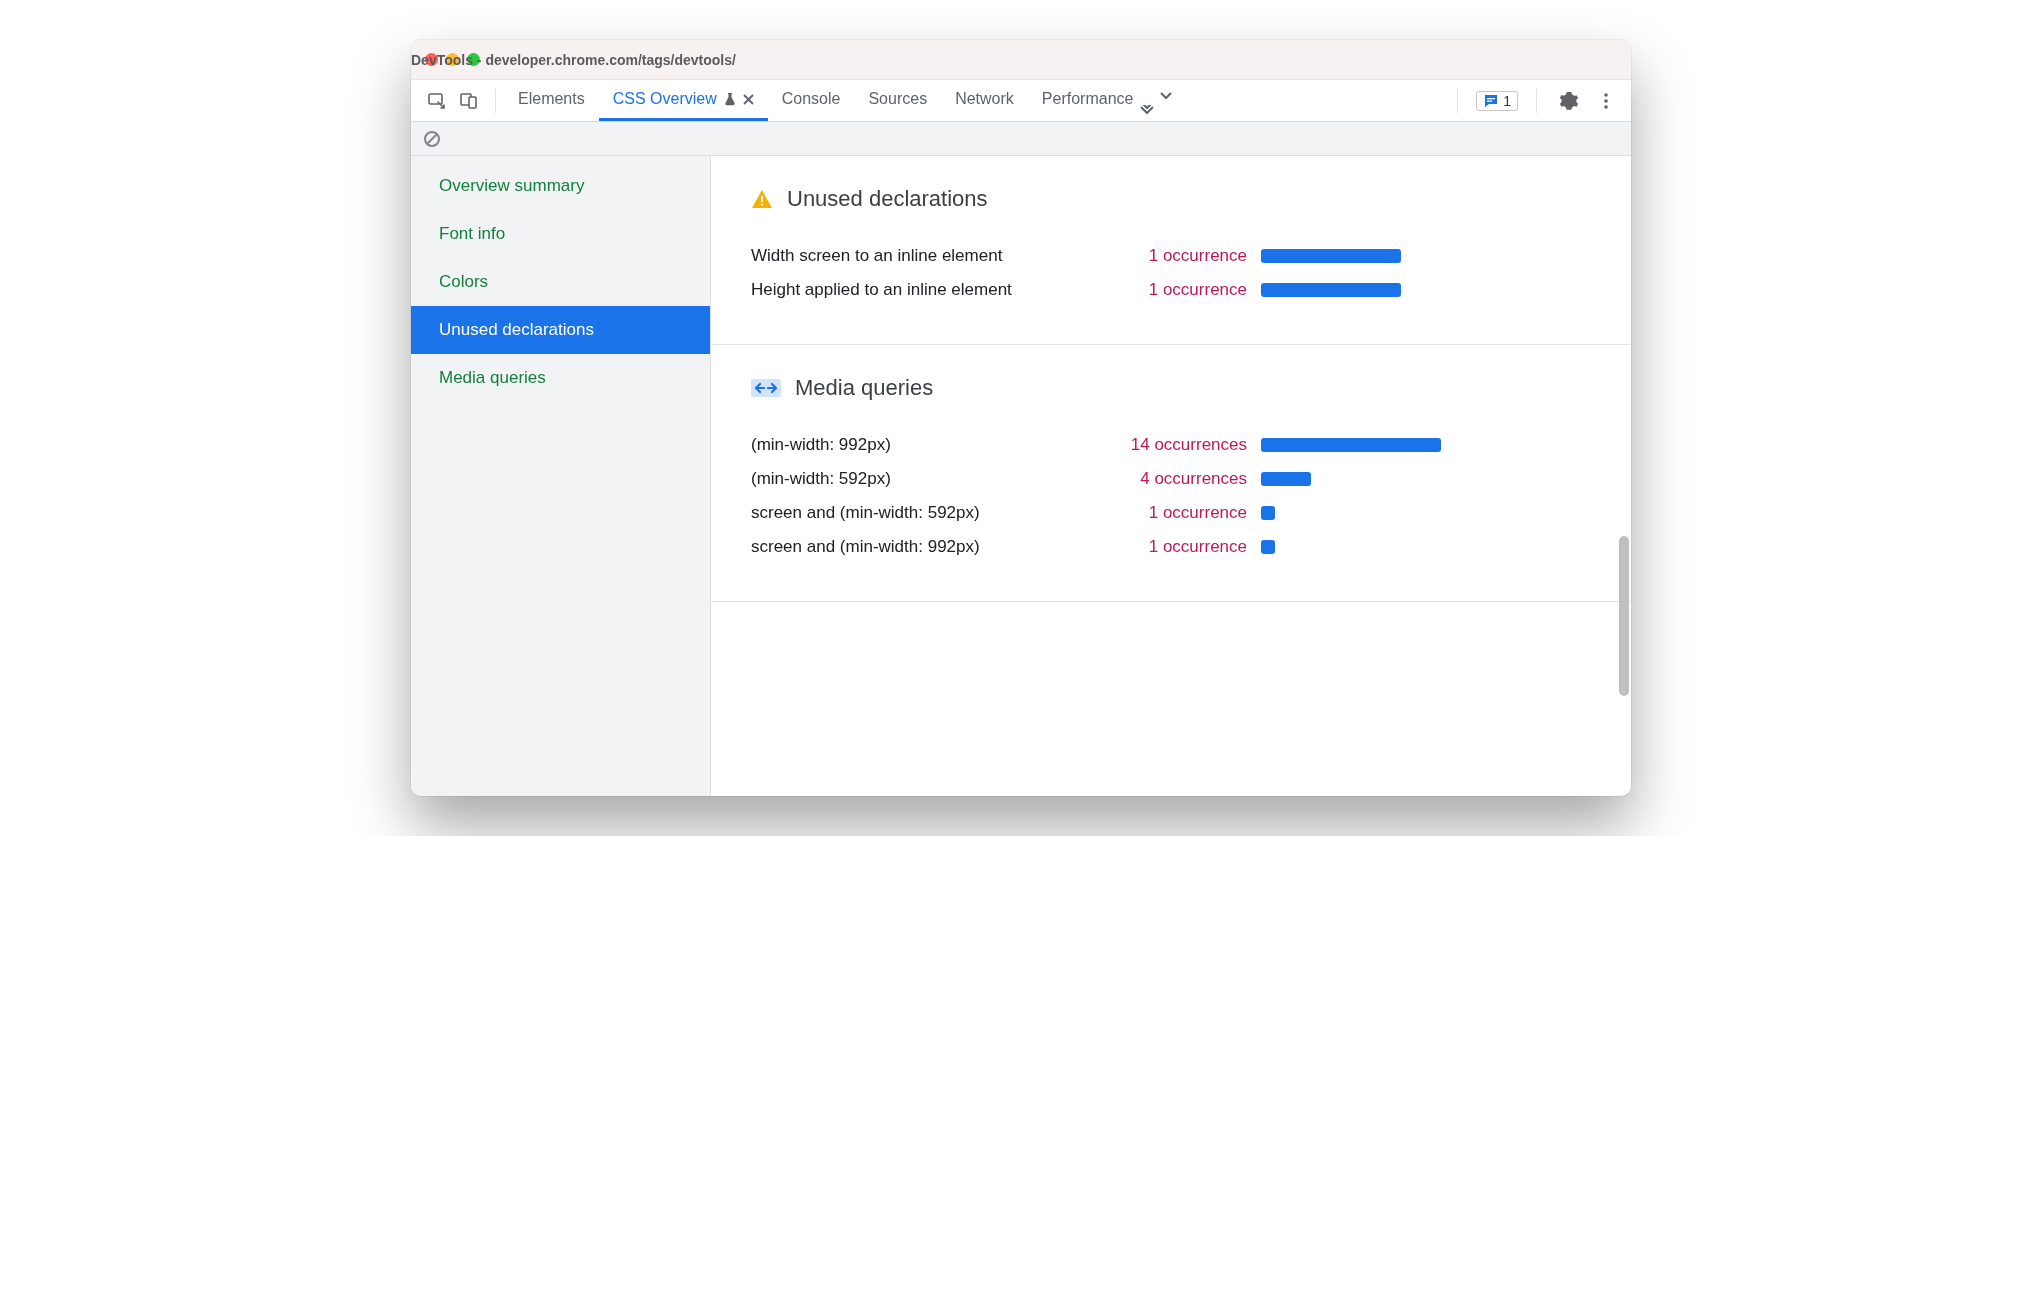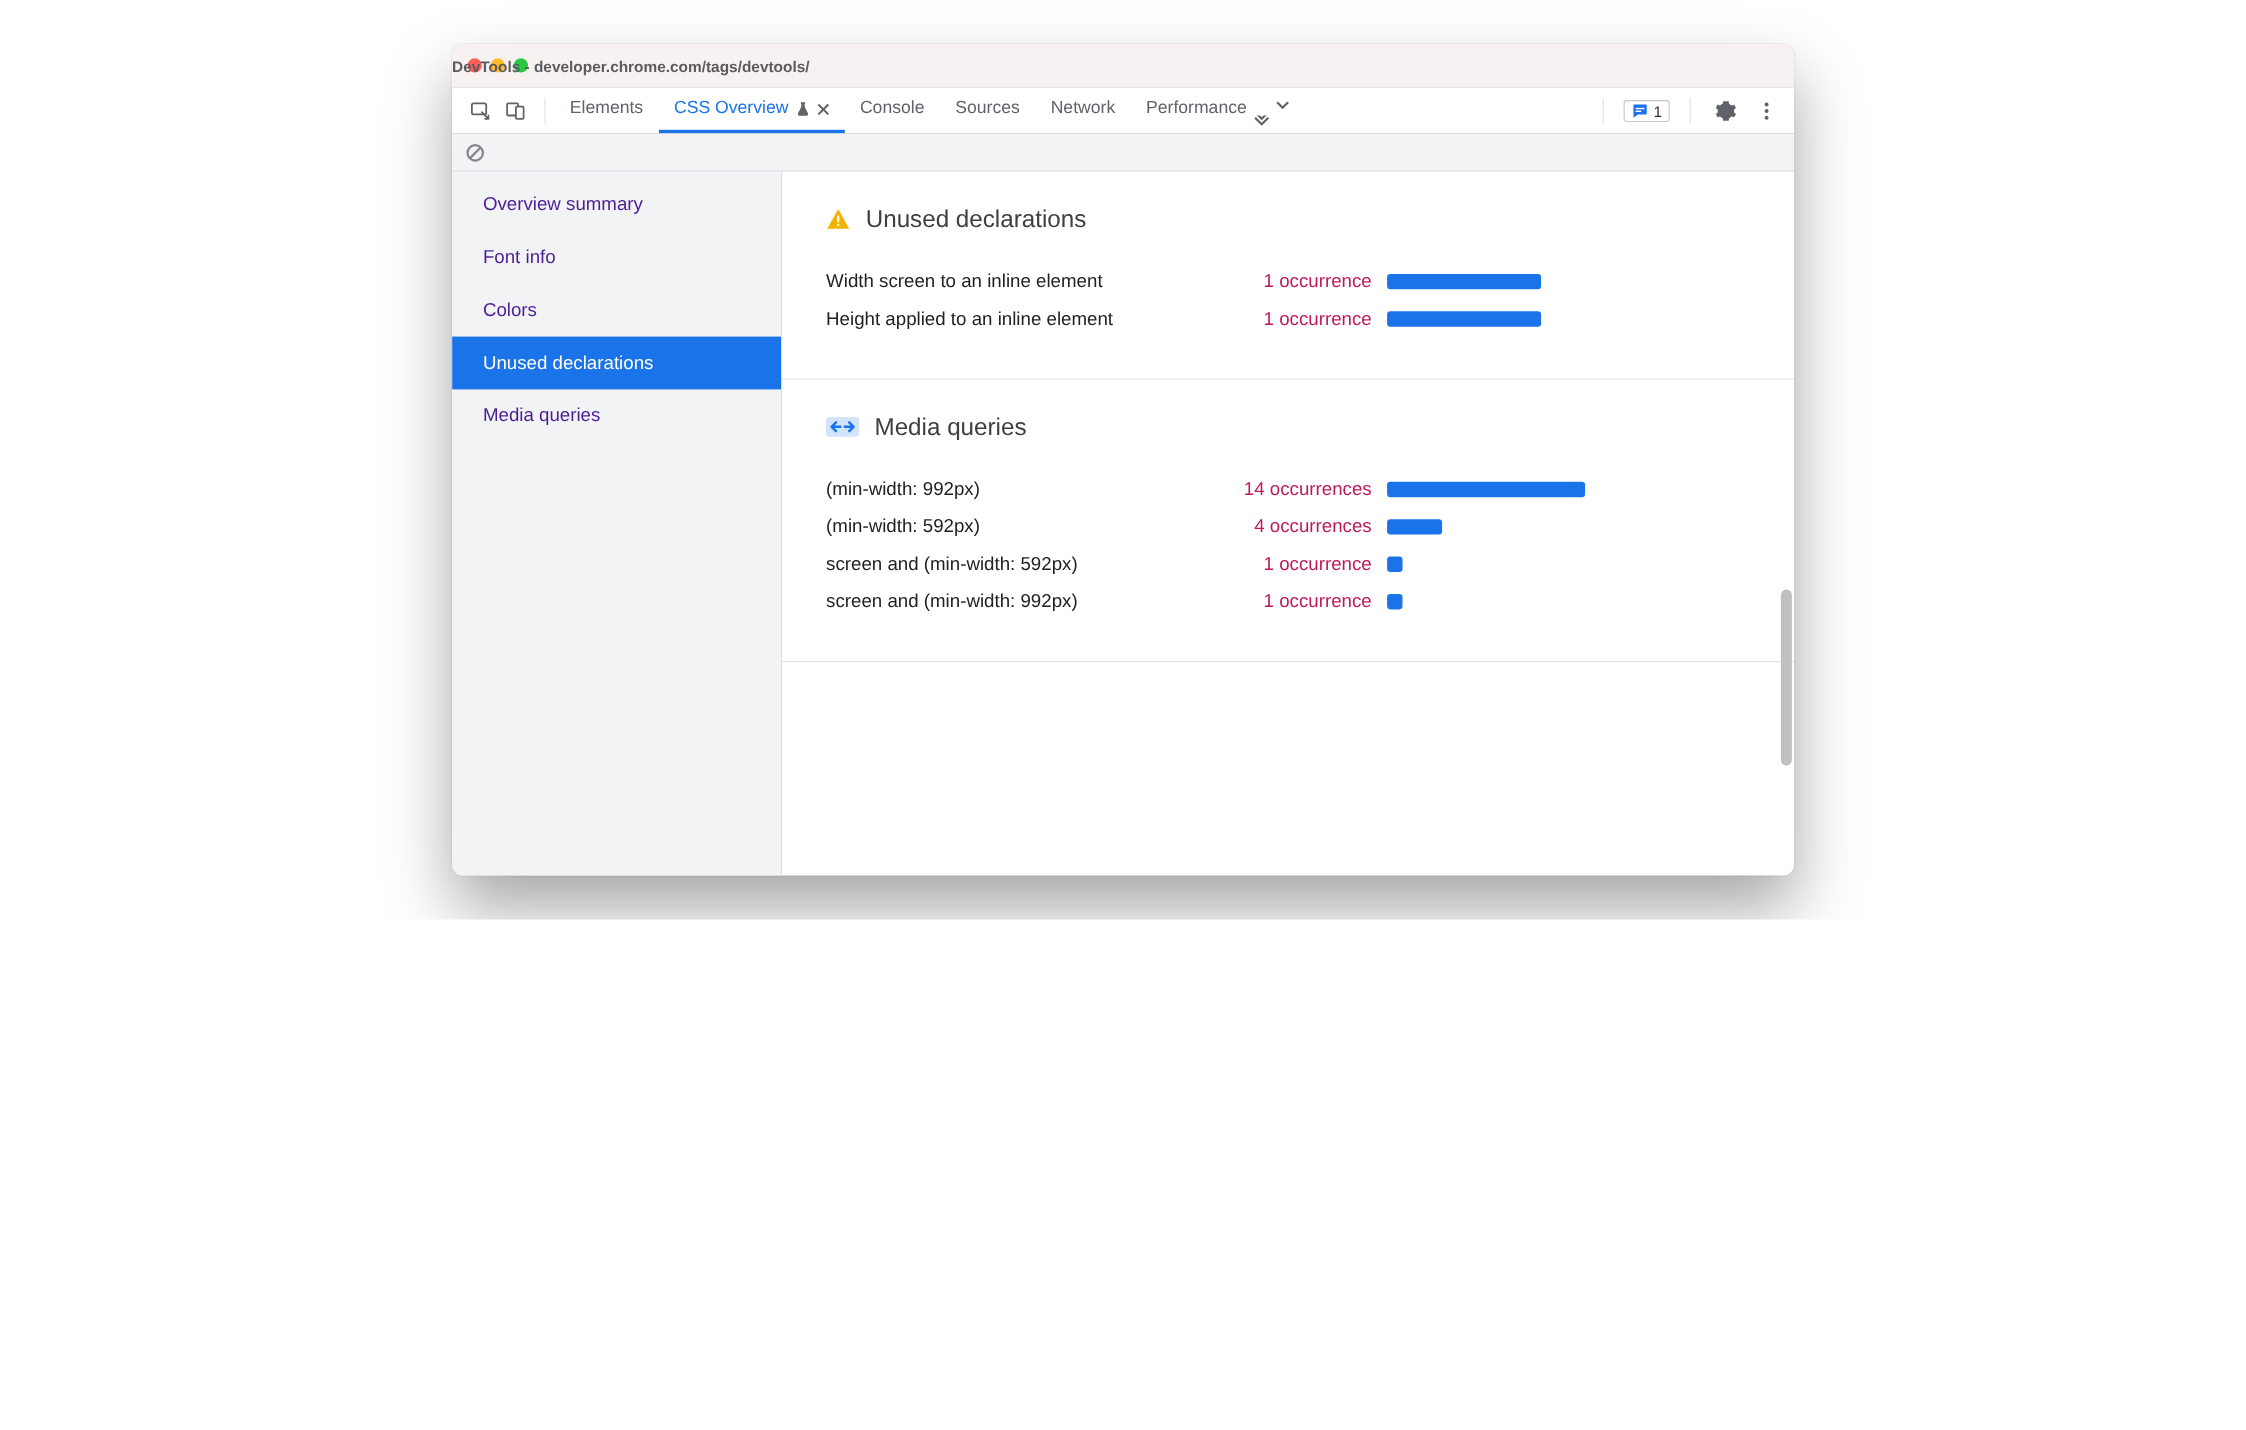--- a/index.html
+++ b/index.html
@@ -76,21 +76,21 @@
   .content { display: flex; height: 640px; }
   .sidebar {
     width: 300px;
     background: #f1f3f4;
     border-right: 1px solid #dadce0;
     padding-top: 6px;
   }
   .sidebar-item {
     padding: 14px 28px;
     font-size: 17px;
-    color: #4c1d95;
+    color: #15803d;
     cursor: pointer;
   }
   .sidebar-item.selected {
     background: #1a73e8;
     color: #fff;
   }
   .main {
     flex: 1;
     overflow-y: scroll;
     position: relative;

